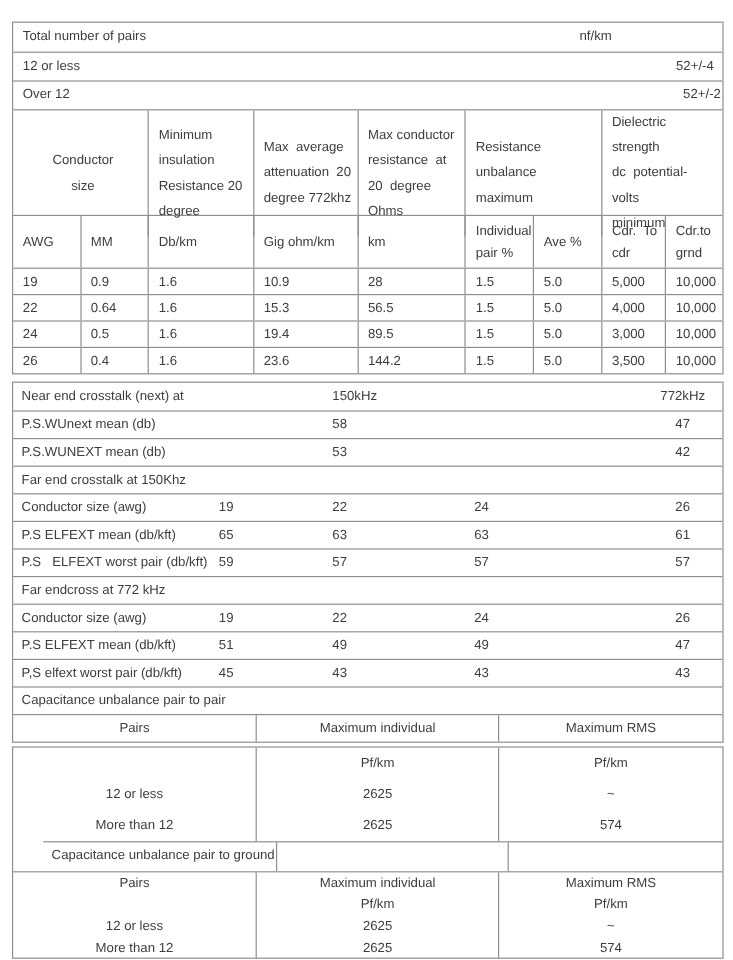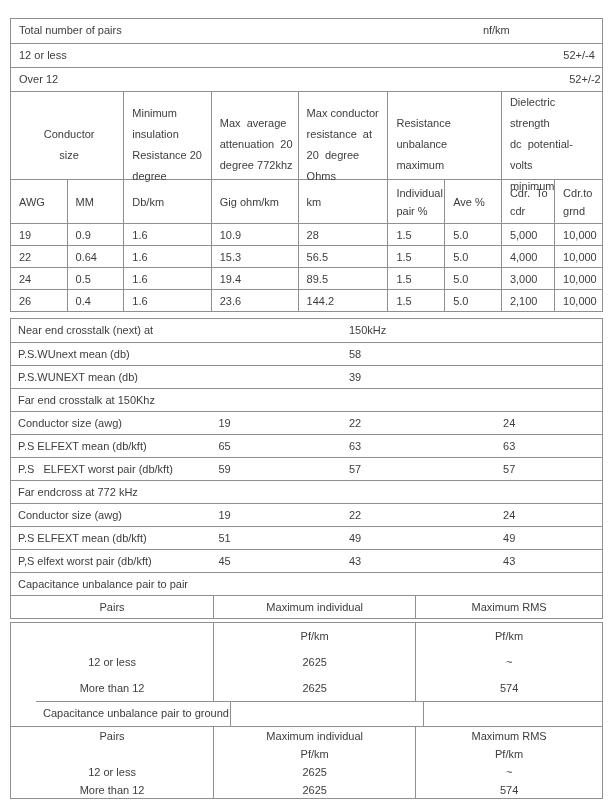--- a/index.html
+++ b/index.html
@@ -35,21 +35,21 @@
   .thead > div{line-height:21px;}
   .span-conductor{grid-column:1/3;justify-content:center;text-align:center;}
   .span-unbalance{grid-column:6/8;}
   .span-dielectric{grid-column:8/10;}
   .tsub{height:44px;}
   .tsub > div{line-height:18px;}
   .tdata{height:22px;}
   .tdata > div{line-height:20px;}
 
   
-  .t2row{display:grid;grid-template-columns:29% 16% 20% 25% 10%;height:23px;line-height:22px;box-sizing:border-box;gap:36px;}
+  .t2row{display:grid;grid-template-columns:29% 16% 20% 25% 10%;height:23px;line-height:22px;box-sizing:border-box;}
   .t2row span{white-space:pre-wrap;}
   .t2row .lbl{grid-column:1;padding-left:7px;}
   .t2row.full .lbl{grid-column:1/-1;}
   .t2row .v{text-align:left;}
   .t2row .v1{grid-column:2;}
   .t2row .v2{grid-column:3;}
   .t2row .v3{grid-column:4;}
   .t2row .v4{grid-column:5;text-align:center;padding-right:7px;}
 
   
@@ -156,39 +156,39 @@
       <div>10,000</div>
     </div>
     <div class="t1grid tdata">
       <div>26</div>
       <div>0.4</div>
       <div>1.6</div>
       <div>23.6</div>
       <div>144.2</div>
       <div>1.5</div>
       <div>5.0</div>
-      <div>2,100</div>
+      <div>3,500</div>
       <div>10,000</div>
     </div>
   </div>
 
   <div class="tbl t2">
     <div class="t2row">
       <span class="lbl">Near end crosstalk (next) at</span>
       <span class="v v2">150kHz</span>
       <span class="v v4">772kHz</span>
     </div>
     <div class="t2row">
       <span class="lbl">P.S.WUnext mean (db)</span>
       <span class="v v2">58</span>
       <span class="v v4">47</span>
     </div>
     <div class="t2row">
       <span class="lbl">P.S.WUNEXT mean (db)</span>
-      <span class="v v2">39</span>
+      <span class="v v2">53</span>
       <span class="v v4">42</span>
     </div>
     <div class="t2row full">
       <span class="lbl">Far end crosstalk at 150Khz</span>
     </div>
     <div class="t2row">
       <span class="lbl">Conductor size (awg)</span>
       <span class="v v1">19</span>
       <span class="v v2">22</span>
       <span class="v v3">24</span>

